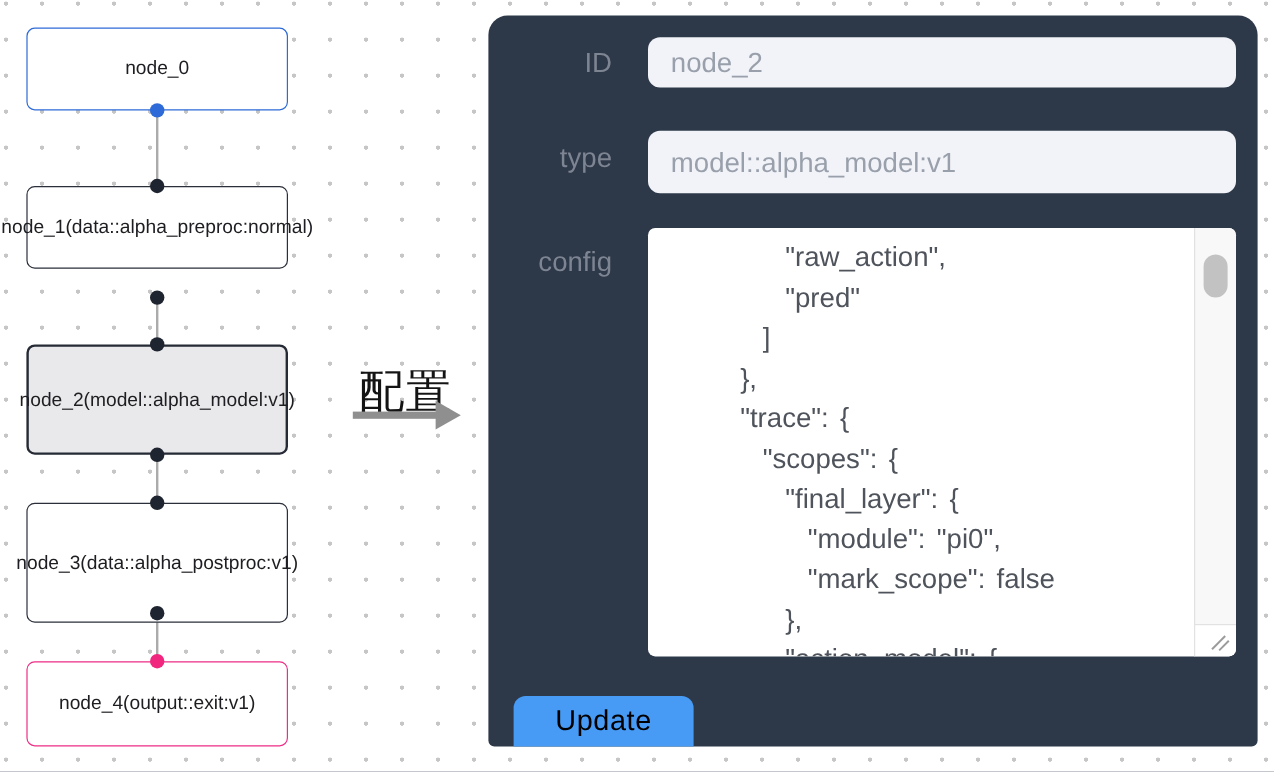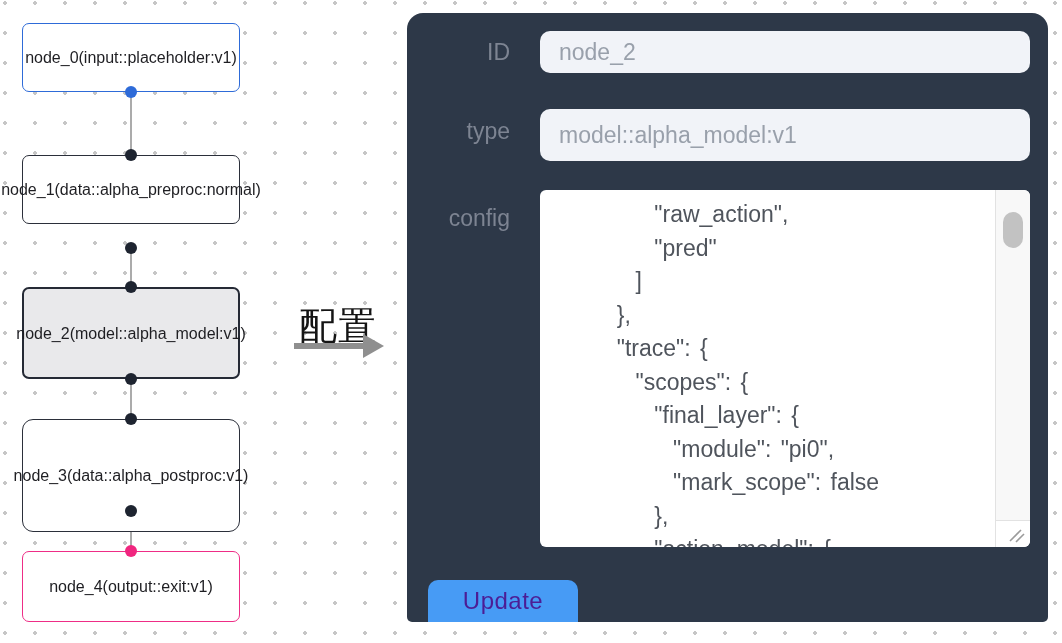--- a/index.html
+++ b/index.html
@@ -18,21 +18,21 @@
   .node {
     position:absolute; left:22px; width:218px;
     background:#ffffff; border:1.5px solid #2b2f3a; border-radius:7px;
     display:flex; flex-direction:row; justify-content:center; align-items:center;
     z-index:2; cursor:pointer;
   }
   .node .nl { font-size:16px; line-height:21px; color:#1e1e22; text-align:center; white-space:pre; }
   .n0 { top:23px;  height:69px; border-color:#2e6bd8; }
   .n1 { top:155px; height:69px; }
   .n2 { top:287px; height:92px; background:#e9e9eb; border-width:2px; border-color:#252a35; }
-  .n3 { top:419px; height:113px;border-radius:11px; }
+  .n3 { top:419px; height:100px; }
   .n4 { top:551px; height:71px; border-color:#ee2d86; }
 
   .edge { position:absolute; left:130px; width:2px; background:#ababab; z-index:1; }
   .e1 { top:92px;  height:63px; }
   .e2 { top:248px; height:39px; }
   .e3 { top:379px; height:40px; }
   .e4 { top:511px; height:40px; }
 
   .port { position:absolute; left:125px; width:12px; height:12px; border-radius:50%;
           background:#1e2430; z-index:3; cursor:crosshair; }
@@ -75,36 +75,35 @@
               background:#f8f8f8; border-left:1px solid #e2e2e2; }
   .sb-thumb { position:absolute; right:7px; top:22px; width:20px; height:36px;
               background:#c2c2c2; border-radius:10px; cursor:pointer; }
   .resize-corner { position:absolute; right:0; bottom:0; width:35px; height:27px;
                    background:#ffffff; border-left:1px solid #e2e2e2; border-top:1px solid #e2e2e2;
                    cursor:nwse-resize; }
   .resize-corner svg { position:absolute; right:4px; bottom:4px; }
 
   .update-btn { position:absolute; left:21px; top:567px; width:150px; height:42px;
                 background:#479bf5; border:none; border-radius:10px 10px 0 0;
-                color:#4c1d95; font-family:"Liberation Sans", sans-serif;
+                color:#000000; font-family:"Liberation Sans", sans-serif;
                 font-size:24px; font-weight:500; letter-spacing:0.5px; cursor:pointer; }
 </style>
 </head>
 <body>
 
 <div class="canvas">
 
   <div class="edge e1"></div>
   <div class="edge e2"></div>
   <div class="edge e3"></div>
   <div class="edge e4"></div>
 
   <div class="node n0">
     <div class="nl">node_0</div>
-    <div class="nl">(input::placeholder:v1)</div>
   </div>
   <div class="node n1">
     <div class="nl">node_1</div>
     <div class="nl">(data::alpha_preproc:n</div>
     <div class="nl">ormal)</div>
   </div>
   <div class="node n2">
     <div class="nl">node_2</div>
     <div class="nl">(model::alpha_model:v1</div>
     <div class="nl">)</div>

